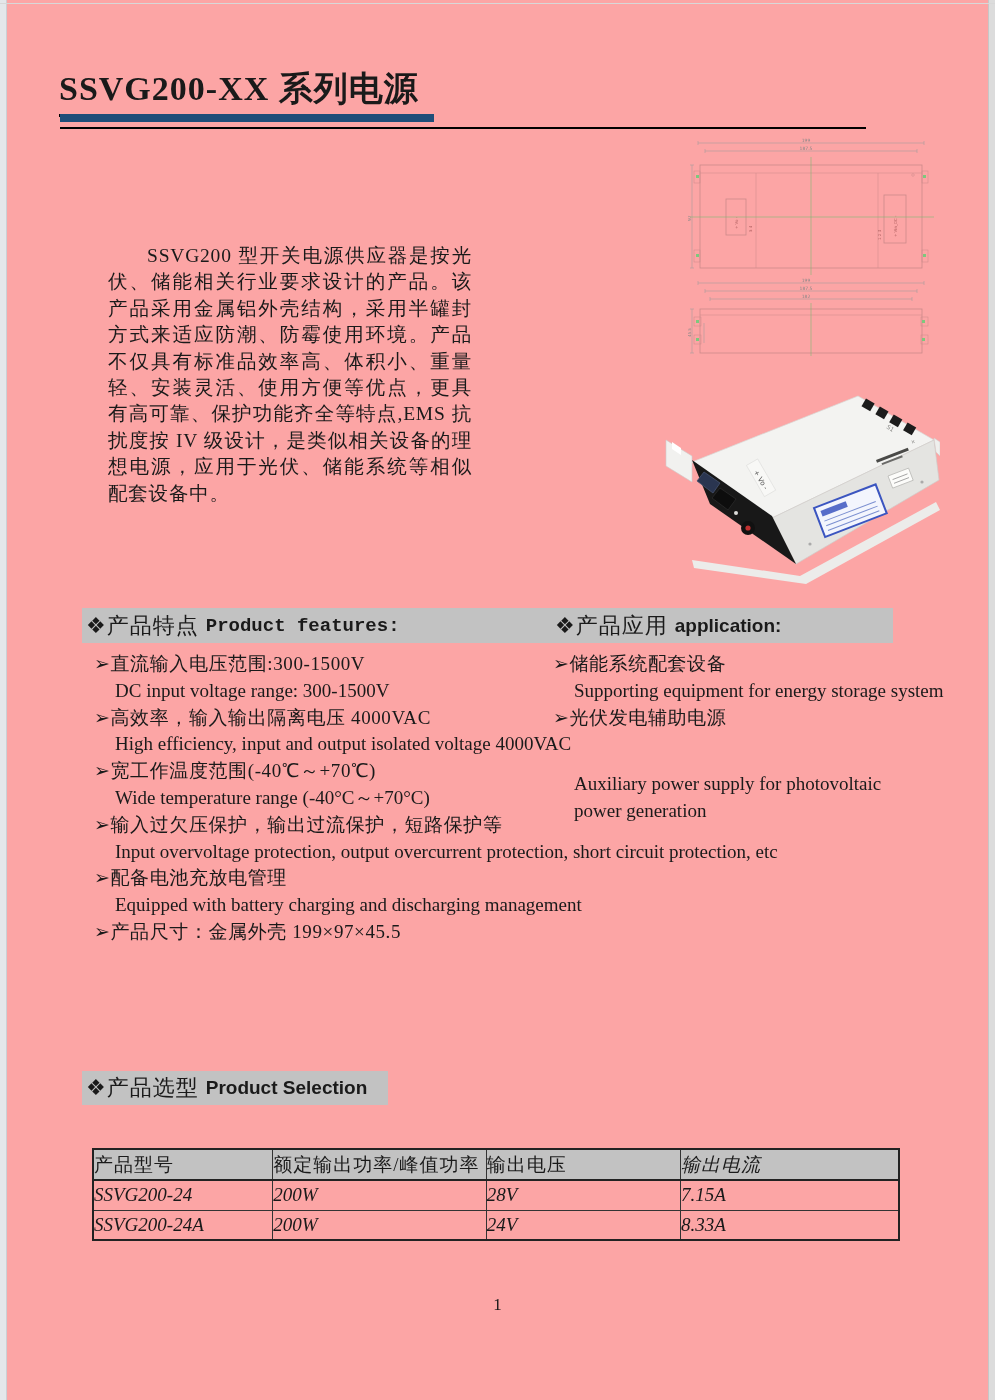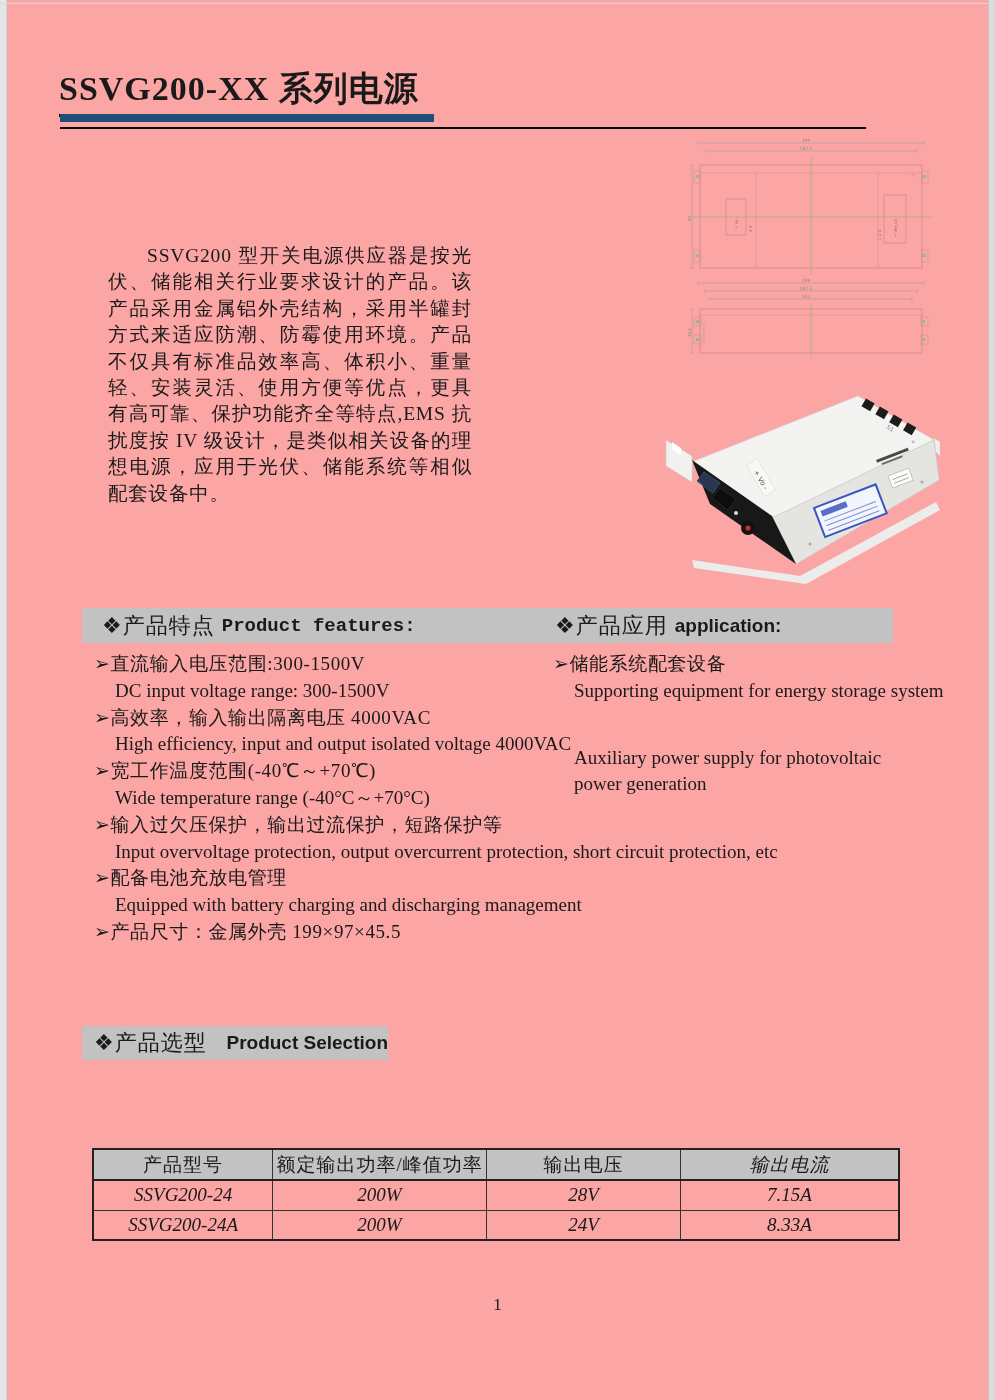--- a/index.html
+++ b/index.html
@@ -21,38 +21,38 @@
 
   
   .gbar { background:#c2c2c2; }
   .sec-head { display:flex; align-items:center; white-space:nowrap; }
   .h-zh { font-size:22px; letter-spacing:1px; }
   .h-en-bold { font-family:"Liberation Sans", sans-serif; font-weight:bold; font-size:19px; margin-left:7px; }
   .h-en-mono { font-family:"Liberation Mono", monospace; font-weight:600; font-size:19px; margin-left:7px; }
 
   .desc-head { left:82px; top:182px; width:243px; height:34px; padding-left:4px; }
   .feat-bar  { left:82px; top:608px; width:811px; height:35px; }
-  .feat-head { left:86px; top:608px; height:35px;margin-left:16px; }
+  .feat-head { left:86px; top:608px; height:35px; }
   .app-head  { left:555px; top:608px; height:35px; }
-  .sel-head  { left:82px; top:1026px; width:306px; height:34px; padding-left:12px;justify-content:space-between; }
+  .sel-head  { left:82px; top:1071px; width:306px; height:34px; padding-left:4px; }
 
   
   .desc-para { left:108px; top:243px; width:364px; font-size:19.5px; line-height:26.4px;
                text-align:justify; text-indent:2em; letter-spacing:0.8px; }
 
   
   .feat-list { left:94px; top:651px; width:830px; font-size:19px; }
   .app-list  { left:553px; top:651px; width:372px; font-size:19px; }
   .ln-zh { line-height:26.8px; letter-spacing:0.6px; white-space:nowrap; }
   .ln-en { line-height:26.8px; padding-left:21px; white-space:nowrap; }
   .ln-en-wrap { line-height:26.8px; padding-left:21px;margin-top:40px; }
 
   
   .sel-table { left:92px; top:1148px; width:808px; border-collapse:collapse; table-layout:fixed; }
-  .sel-table th, .sel-table td { border:1px solid #333; text-align:center; font-weight:normal; font-size:19px; }
+  .sel-table th, .sel-table td { border:1px solid #333; text-align:left; font-weight:normal; font-size:19px; }
   .sel-table { border:2px solid #222; }
   .sel-table th { background:#c2c2c2; height:31px; letter-spacing:1px; }
   .sel-table td { height:30px;font-style:italic; }
   .sel-table tr.hrow { border-bottom:2px solid #222; }
   .c1 { width:22.3%; } .c2 { width:26.5%; } .c3 { width:24.1%; } .c4 { width:27.1%;font-style:italic; }
 
   .page-num { left:0; top:1295px; width:995px; text-align:center; font-size:17px; }
 
   svg text { font-family:"DejaVu Sans", sans-serif; }
 </style>
@@ -221,20 +221,21 @@
     <div class="ln-zh">➢输入过欠压保护，输出过流保护，短路保护等</div>
     <div class="ln-en">Input overvoltage protection, output overcurrent protection, short circuit protection, etc</div>
     <div class="ln-zh">➢配备电池充放电管理</div>
     <div class="ln-en">Equipped with battery charging and discharging management</div>
     <div class="ln-zh">➢产品尺寸：金属外壳 199×97×45.5</div>
   </div>
 
   <div class="abs app-list">
     <div class="ln-zh">➢储能系统配套设备</div>
     <div class="ln-en">Supporting equipment for energy storage system</div>
+    <div class="ln-zh">➢光伏发电辅助电源</div>
     <div class="ln-en-wrap">Auxiliary power supply for photovoltaic power generation</div>
   </div>
 
   <div class="abs gbar sec-head sel-head">
     <span class="h-zh">❖产品选型</span>
     <span class="h-en-bold">Product Selection</span>
   </div>
 
   <table class="abs sel-table">
     <thead>

